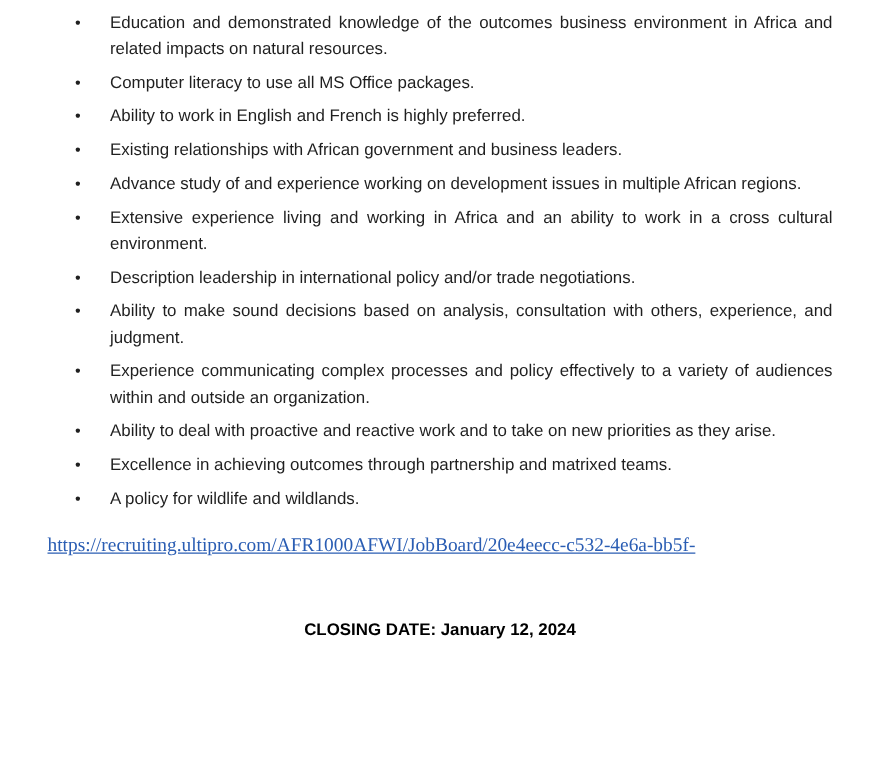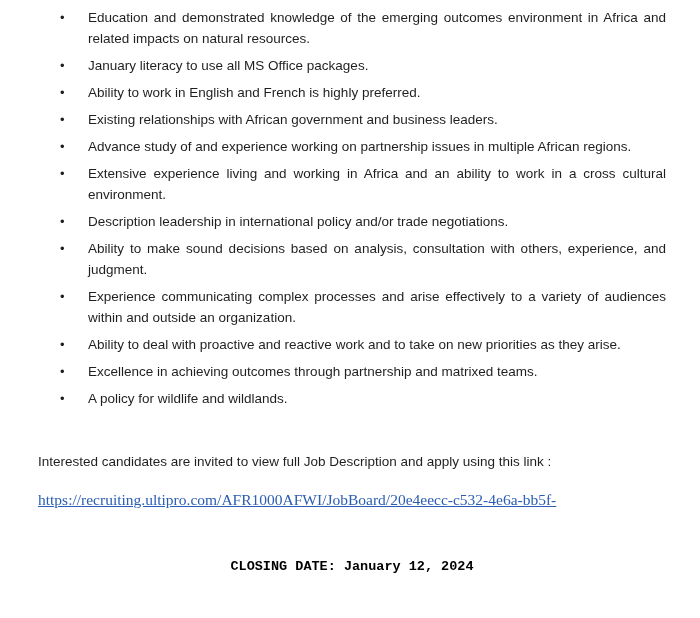--- a/index.html
+++ b/index.html
@@ -56,78 +56,76 @@
     color: #2a5db3;
     text-decoration: underline;
     cursor: pointer;
   }
   .closing {
     margin: 46px 0 0 0;
     text-align: center;
     font-weight: bold;
     color: #000000;
     line-height: 21px;
-    font-family: Liberation Mono, monospace;
   }
 </style>
 </head>
 <body>
 
 <div class="doc">
 
   <ul class="bullets">
     <li>
       <span class="marker">•</span>
-      <span class="li-text">Education and demonstrated knowledge of the emerging outcomes environment in Africa and related impacts on natural resources.</span>
+      <span class="li-text">Education and demonstrated knowledge of the outcomes business environment in Africa and related impacts on natural resources.</span>
     </li>
     <li>
       <span class="marker">•</span>
-      <span class="li-text">January literacy to use all MS Office packages.</span>
+      <span class="li-text">Computer literacy to use all MS Office packages.</span>
     </li>
     <li>
       <span class="marker">•</span>
       <span class="li-text">Ability to work in English and French is highly preferred.</span>
     </li>
     <li>
       <span class="marker">•</span>
       <span class="li-text">Existing relationships with African government and business leaders.</span>
     </li>
     <li>
       <span class="marker">•</span>
-      <span class="li-text">Advance study of and experience working on partnership issues in multiple African regions.</span>
+      <span class="li-text">Advance study of and experience working on development issues in multiple African regions.</span>
     </li>
     <li>
       <span class="marker">•</span>
       <span class="li-text">Extensive experience living and working in Africa and an ability to work in a cross cultural environment.</span>
     </li>
     <li>
       <span class="marker">•</span>
       <span class="li-text">Description leadership in international policy and/or trade negotiations.</span>
     </li>
     <li>
       <span class="marker">•</span>
       <span class="li-text">Ability to make sound decisions based on analysis, consultation with others, experience, and judgment.</span>
     </li>
     <li>
       <span class="marker">•</span>
-      <span class="li-text">Experience communicating complex processes and arise effectively to a variety of audiences within and outside an organization.</span>
+      <span class="li-text">Experience communicating complex processes and policy effectively to a variety of audiences within and outside an organization.</span>
     </li>
     <li>
       <span class="marker">•</span>
       <span class="li-text">Ability to deal with proactive and reactive work and to take on new priorities as they arise.</span>
     </li>
     <li>
       <span class="marker">•</span>
       <span class="li-text">Excellence in achieving outcomes through partnership and matrixed teams.</span>
     </li>
     <li>
       <span class="marker">•</span>
       <span class="li-text">A policy for wildlife and wildlands.</span>
     </li>
   </ul>
 
-  <p class="intro">Interested candidates are invited to view full Job Description and apply using this link :</p>
 
   <p class="link-p"><a><span>https://recruiting.ultipro.com/AFR1000AFWI/JobBoard/20e4eecc-c532-4e6a-bb5f-</span><br></a></p>
 
   <p class="closing"><span>CLOSING DATE:</span> <span>January 12, 2024</span></p>
 
 </div>
 
 </body></html>

